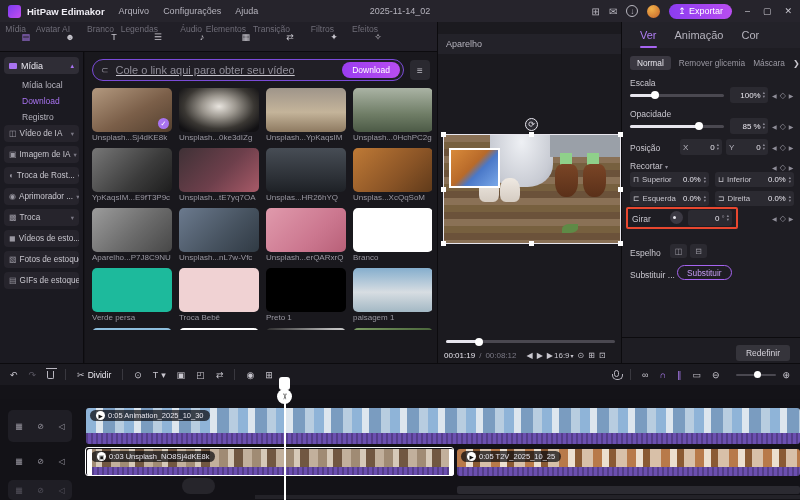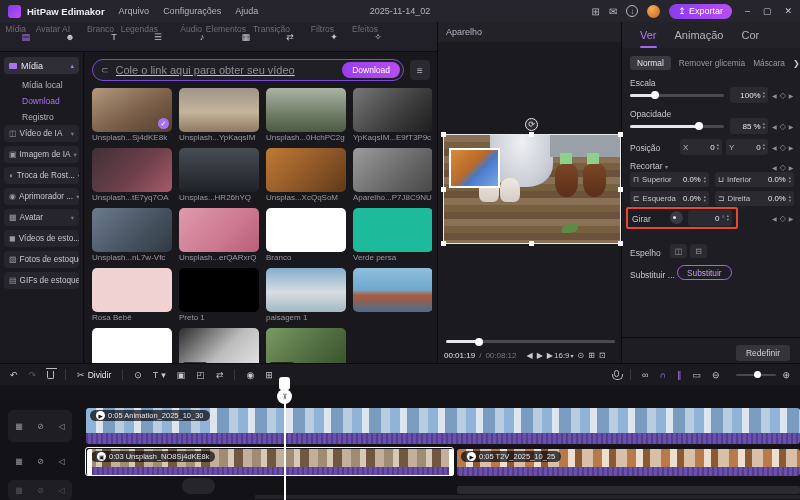--- a/index.html
+++ b/index.html
@@ -40,21 +40,21 @@
 
   
   .media{position:absolute;left:85px;top:52px;width:352px;height:311px;background:#19181d;overflow:hidden;}
   .searchrow{position:absolute;left:7px;top:7px;width:338px;height:22px;display:flex;gap:6px;}
   .urlbar{flex:1;height:22px;border:1px solid #7a4bd8;border-radius:12px;background:#211f26;display:flex;align-items:center;padding:0 3px 0 8px;gap:5px;}
   .urlbar .lnk{color:#8f8d98;font-size:9px;}
   .urlbar input{flex:1;background:transparent;border:none;outline:none;color:#c9c7cf;font-size:11px;min-width:0;text-decoration:underline;}
   .urlbar input::placeholder{color:#8f8d98;}
   .dlbtn{height:16px;padding:0 10px;border-radius:9px;background:linear-gradient(90deg,#9b3df0,#b84df0);color:#fff;display:flex;align-items:center;font-size:8.5px;flex:0 0 auto;}
   .listbtn{width:20px;height:20px;margin-top:1px;border-radius:4px;background:#2a2930;color:#b9b7c0;display:flex;align-items:center;justify-content:center;font-size:10px;flex:0 0 auto;}
-  #media-grid{position:absolute;left:7px;top:36px;width:340px;height:275px;display:grid;grid-template-columns:repeat(4,1fr);column-gap:7px;row-gap:2px;overflow:hidden;align-content:start;}
+  #media-grid{position:absolute;left:7px;top:36px;width:340px;height:242px;display:grid;grid-template-columns:repeat(4,1fr);column-gap:7px;row-gap:2px;overflow:hidden;align-content:start;}
   .mcell{width:80px;}
   .mthumb{width:80px;height:44px;border-radius:5px;position:relative;overflow:hidden;background:#000;}
   .mlab{height:12px;line-height:12px;font-size:8px;color:#9a98a2;white-space:nowrap;overflow:hidden;}
   .mcell{margin-bottom:2px;}
   .chk{position:absolute;right:3px;bottom:3px;width:11px;height:11px;border-radius:50%;background:#a873f0;color:#fff;font-size:7px;display:flex;align-items:center;justify-content:center;}
   .dur{position:absolute;left:4px;bottom:3px;background:rgba(0,0,0,.65);color:#fff;font-size:7px;padding:0 3px;border-radius:2px;}
   .th-shoes{background:linear-gradient(150deg,#b3997f,#7b5f49 55%,#54402f);}
   .th-silhouette{background:radial-gradient(ellipse at 50% 42%,#e8e4de 0%,#9b968e 30%,#3a3733 62%,#121114 88%);}
   .th-beach{background:linear-gradient(180deg,#9f958a 0%,#c4b49a 55%,#8e7a61 100%);}
   .th-hill{background:linear-gradient(180deg,#aab3a4 0%,#6f7d66 60%,#4c5a46 100%);}
@@ -65,21 +65,21 @@
   .th-man{background:linear-gradient(135deg,#9c9c9c,#6b6b6b 55%,#474747);}
   .th-child{background:linear-gradient(135deg,#6b7a8e,#46525f 60%,#303a44);}
   .th-pinkcouple{background:linear-gradient(135deg,#e09aac,#cc7890 60%,#b86078);}
   .th-mosque{background:linear-gradient(180deg,#85aecd 0%,#d7dde2 55%,#a3b8c4 100%);}
   .th-bridge{background:linear-gradient(180deg,#8fc0de 0%,#6fa8cc 50%,#b05a3a 62%,#466f8e 100%);}
   .th-wedvid1{background:linear-gradient(135deg,#2c2c2c,#bdbdbd 55%,#e8e8e8);}
   .th-wedvid2{background:linear-gradient(135deg,#7a9a62,#4e6a3e 60%,#36502a);}
 
   
   .preview{position:absolute;left:437px;top:22px;width:185px;height:341px;background:#1b1a1f;border-left:1px solid #0c0b0e;border-right:1px solid #0c0b0e;}
-  .pvhead{height:20px;line-height:20px;background:#232229;color:#b5b3bd;padding-left:8px;font-size:9px;}
+  .pvhead{height:20px;line-height:20px;background:#232229;color:#b5b3bd;padding-left:8px;font-size:9px;margin-top:12px;}
   .rotate-handle{position:absolute;left:87px;top:96px;width:13px;height:13px;border-radius:50%;background:#2b2a31;border:1px solid #e8e6ee;color:#e8e6ee;font-size:8px;display:flex;align-items:center;justify-content:center;z-index:4;}
   .vframe{position:absolute;left:6px;top:113px;width:176px;height:108px;outline:1px solid #e8e6ee;background:#6b573f;overflow:visible;z-index:3;}
   .vclip{position:absolute;inset:0;overflow:hidden;}
   .wood{position:absolute;inset:0;background:repeating-linear-gradient(180deg,#8a7156 0 7px,#77603f 7px 14px,#6b523a 14px 21px);}
   .dress{position:absolute;left:26%;top:-4%;width:36%;height:52%;background:radial-gradient(ellipse at 50% 20%,#eef0f4,#c9ccd4 70%,#aeb2bc);border-radius:0 0 40% 40%;}
   .pants{position:absolute;left:60%;top:-4%;width:42%;height:24%;background:#9aa0a8;}
   .sock1,.sock2{position:absolute;width:7%;height:13%;background:#8fd08a;top:17%;}
   .sock1{left:66%;} .sock2{left:81%;}
   .shoe1,.shoe2{position:absolute;width:13%;height:30%;background:linear-gradient(180deg,#7a4526,#5a3019);border-radius:30% 30% 45% 45%;top:27%;}
   .shoe1{left:63%;} .shoe2{left:79%;}
@@ -259,21 +259,21 @@
           <span>Troca de Rost...</span>
           <span class="crt">▾</span>
         </div>
         <div class="side-group">
           <span class="gico">◉</span>
           <span>Aprimorador ...</span>
           <span class="crt">▾</span>
         </div>
         <div class="side-group">
           <span class="gico">▩</span>
-          <span>Avatar</span>
+          <span>Troca</span>
           <span class="crt">▾</span>
         </div>
         <div class="side-group">
           <span class="gico">◼</span>
           <span>Vídeos de esto...</span>
         </div>
         <div class="side-group">
           <span class="gico">▧</span>
           <span>Fotos de estoque</span>
         </div>
@@ -294,20 +294,24 @@
       <div class="listbtn">≡</div>
     </div>
     <div id="media-grid">
         <div class="mcell">
           <div class="mthumb th-shoes">
             <span class="chk">✓</span>
           </div>
           <div class="mlab">Unsplash...Sj4dKE8k</div>
         </div>
         <div class="mcell">
+          <div class="mthumb th-silhouette"></div>
+          <div class="mlab">Unsplash...0ke3dIZg</div>
+        </div>
+        <div class="mcell">
           <div class="mthumb th-beach"></div>
           <div class="mlab">Unsplash...YpKaqsIM</div>
         </div>
         <div class="mcell">
           <div class="mthumb th-hill"></div>
           <div class="mlab">Unsplash...0HchPC2g</div>
         </div>
         <div class="mcell">
           <div class="mthumb th-bw"></div>
           <div class="mlab">YpKaqsIM...E9fT3P9c</div>
@@ -339,21 +343,21 @@
         <div class="mcell">
           <div class="mthumb" style="background: rgb(255, 255, 255);"></div>
           <div class="mlab">Branco</div>
         </div>
         <div class="mcell">
           <div class="mthumb" style="background: rgb(29, 186, 156);"></div>
           <div class="mlab">Verde persa</div>
         </div>
         <div class="mcell">
           <div class="mthumb" style="background: rgb(240, 210, 211);"></div>
-          <div class="mlab">Rosa Bebê</div>
+          <div class="mlab">Troca Bebê</div>
         </div>
         <div class="mcell">
           <div class="mthumb th-preto"></div>
           <div class="mlab">Preto 1</div>
         </div>
         <div class="mcell">
           <div class="mthumb th-mosque"></div>
           <div class="mlab">paisagem 1</div>
         </div>
         <div class="mcell">

